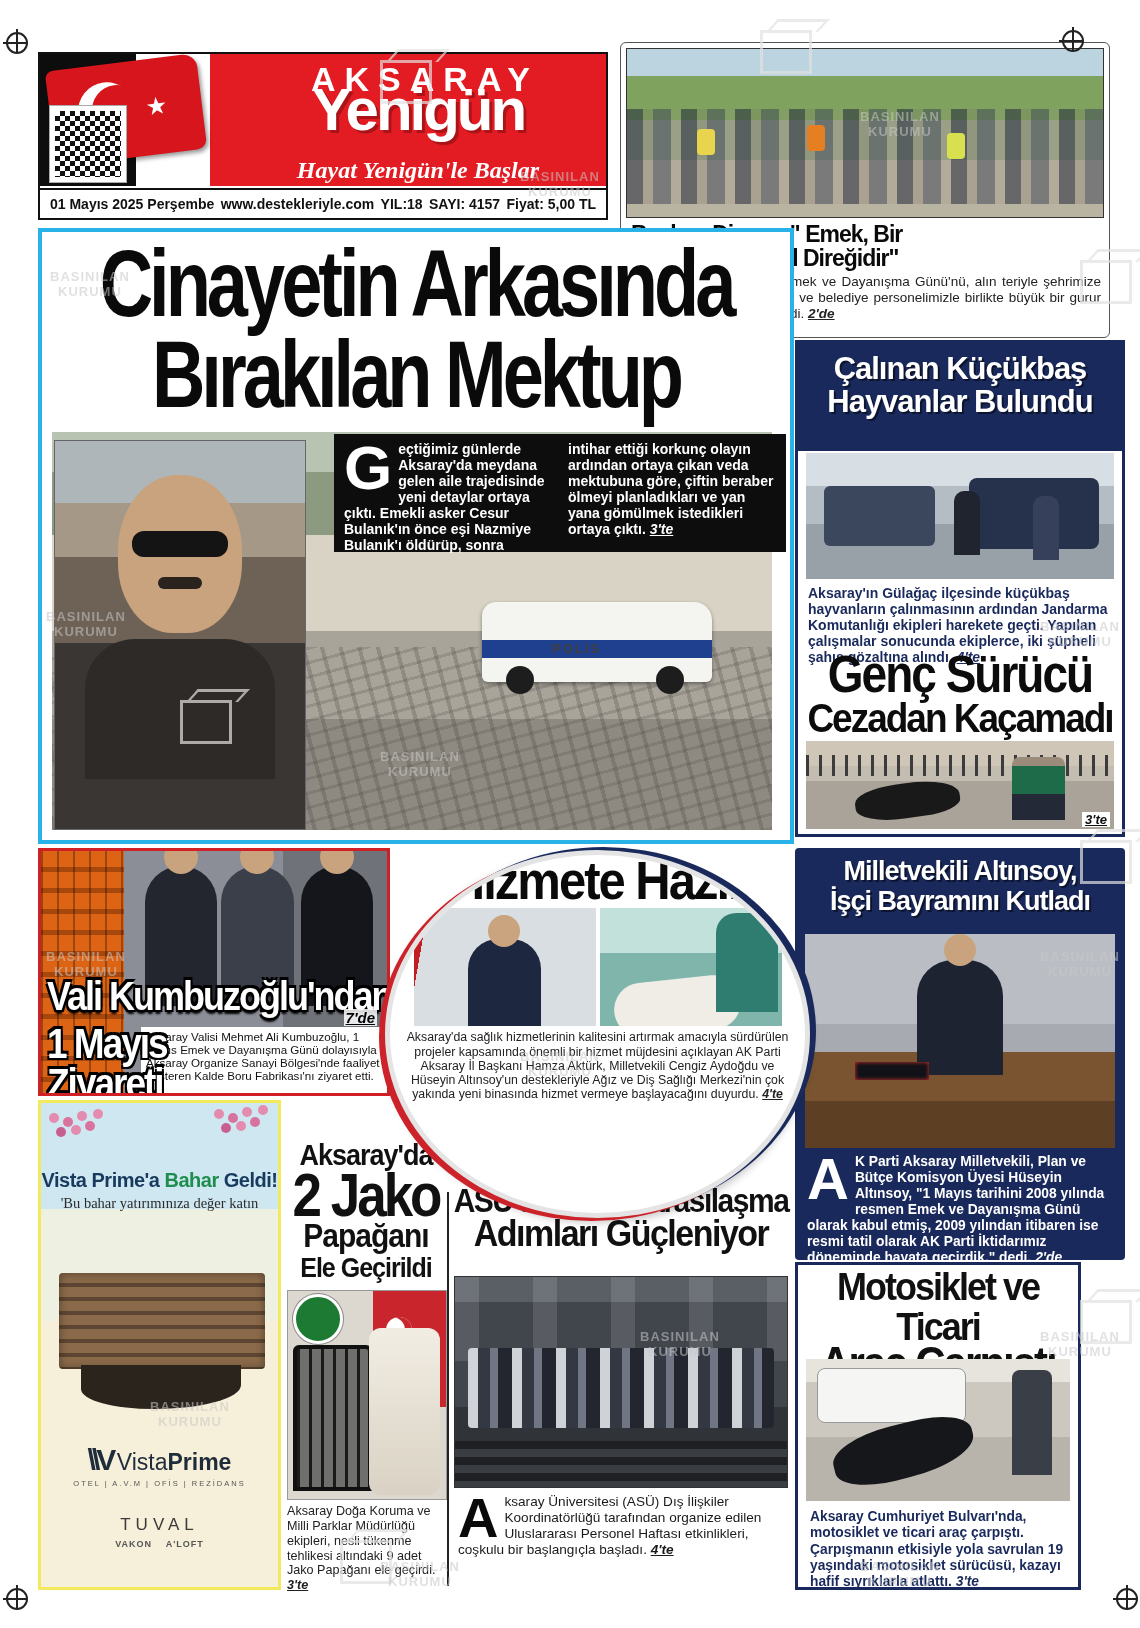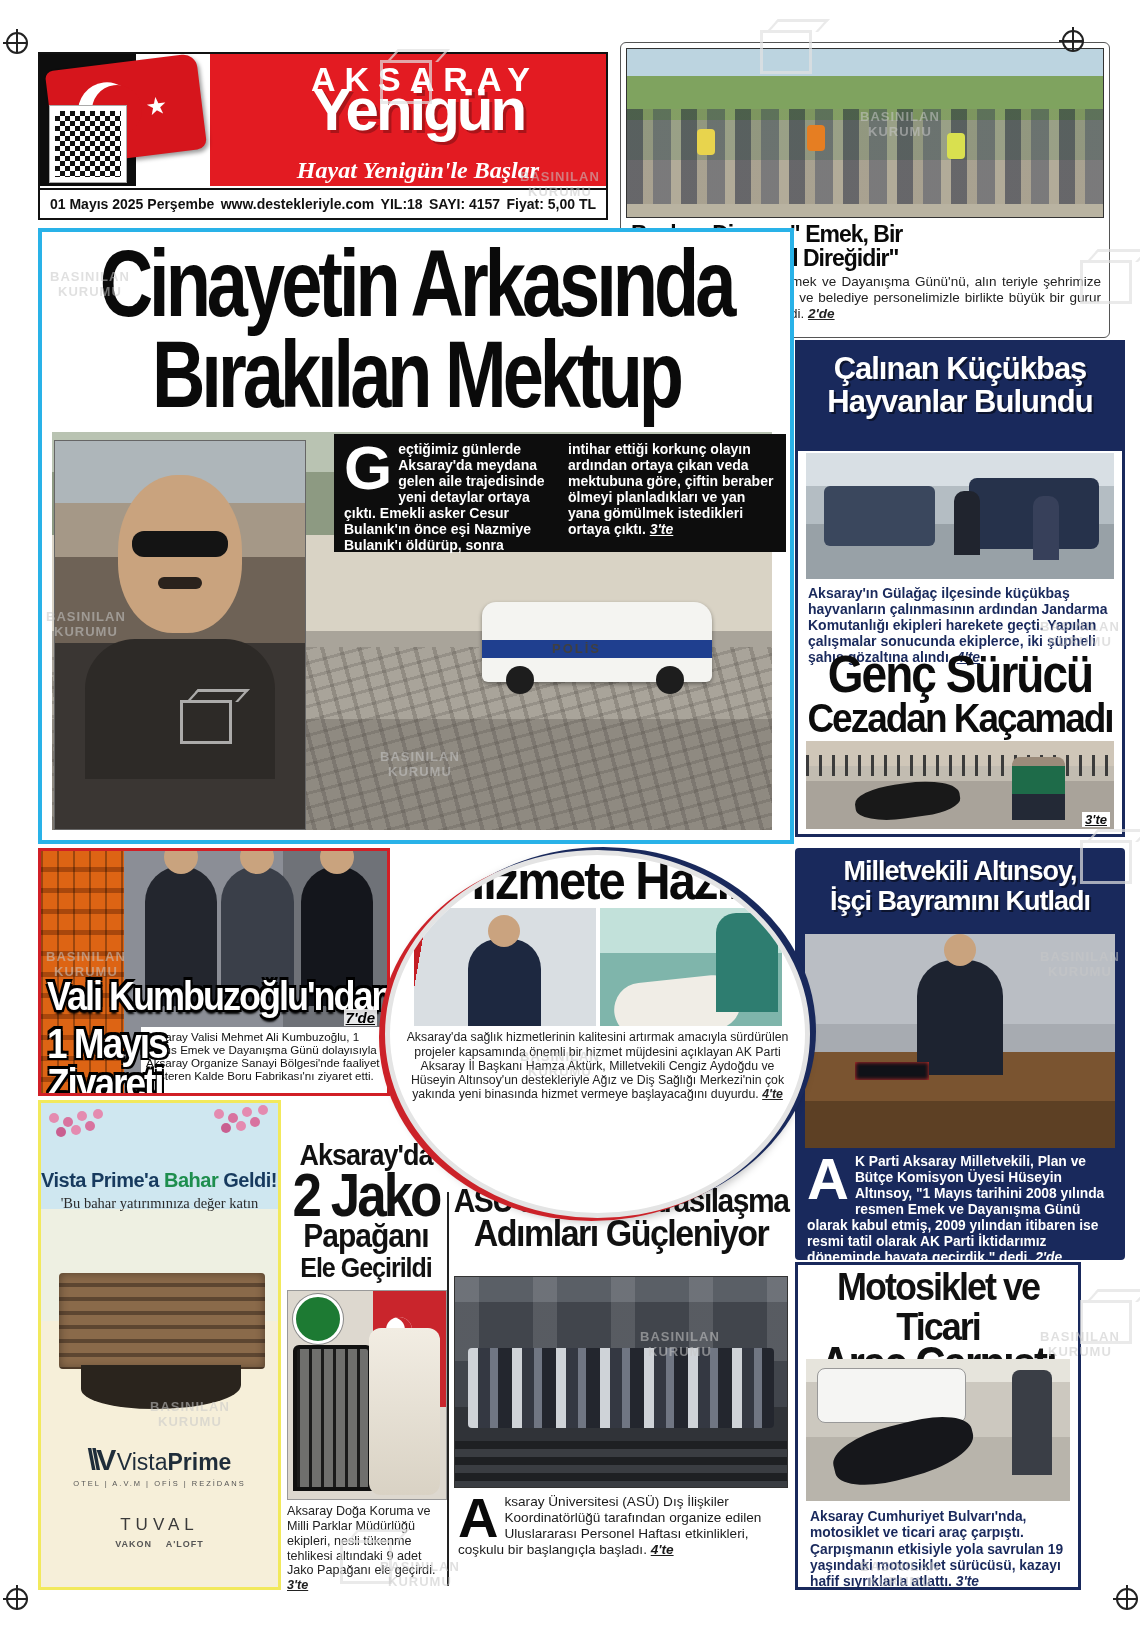--- a/index.html
+++ b/index.html
@@ -122,21 +122,21 @@
       background:linear-gradient(180deg,#e6e4dc 0 16%,#ccc8bf 16% 55%,#b8b4ab 55%);overflow:hidden;}
   .van{position:absolute;left:4%;top:6%;width:56%;height:38%;background:#f5f5f3;border:1px solid #999;border-radius:8px;}
   .fallen-bike{position:absolute;left:10%;top:46%;width:54%;height:38%;background:#16171b;border-radius:45% 40% 50% 40%;transform:rotate(-14deg);}
   .ped{position:absolute;right:7%;top:8%;width:15%;height:74%;background:#3a3e46;border-radius:8px 8px 0 0;}
   .moto-body{position:absolute;left:12px;top:244px;right:10px;color:#19295c;font-weight:bold;font-size:13.8px;line-height:1.18;}
   
   #vista{left:38px;top:1100px;width:243px;height:490px;border:3px solid #f2e95c;box-sizing:border-box;
       background:linear-gradient(180deg,#cfe7f0 0 22%,#eef0e2 22% 45%,#f6efd9 45%);overflow:hidden;}
   .blossom{position:absolute;width:10px;height:10px;border-radius:50%;background:#e48bb0;
       box-shadow:14px 4px 0 #d8739f,28px -2px 0 #e48bb0,7px 14px 0 #c95f90,22px 12px 0 #e48bb0,36px 8px 0 #d8739f,44px -4px 0 #e48bb0;}
-  .vista-h{position:absolute;left:0;top:66px;width:100%;font-size:20px;font-weight:bold;color:#173a5e;letter-spacing:-0.5px;}
+  .vista-h{position:absolute;left:0;top:66px;width:100%;text-align:center;font-size:20px;font-weight:bold;color:#173a5e;letter-spacing:-0.5px;}
   .vista-h .green{color:#1e8e4e;}
   .vista-tag{position:absolute;left:0;top:92px;width:100%;text-align:center;font-size:14.5px;color:#2b2b2b;font-family:"Liberation Serif", serif;}
   .building{position:absolute;left:18px;top:170px;width:206px;height:96px;background:
       repeating-linear-gradient(180deg,#8a6a4a 0 10px,#5d4631 10px 14px);border-radius:4px;box-shadow:inset 0 0 10px rgba(0,0,0,.4);}
   .soil{position:absolute;left:40px;top:262px;width:160px;height:44px;background:#2a241d;border-radius:0 0 60% 50%;}
   .vista-logo{position:absolute;left:0;top:340px;width:100%;text-align:center;color:#1f2d3a;}
   .vista-logo .mark{font-size:30px;font-weight:bold;letter-spacing:-4px;}
   .vista-logo .nm{font-size:23px;}
   .vista-logo .nm b{font-weight:bold;}
   .vista-sub{font-size:7.5px;letter-spacing:2px;color:#555;margin-top:2px;}

